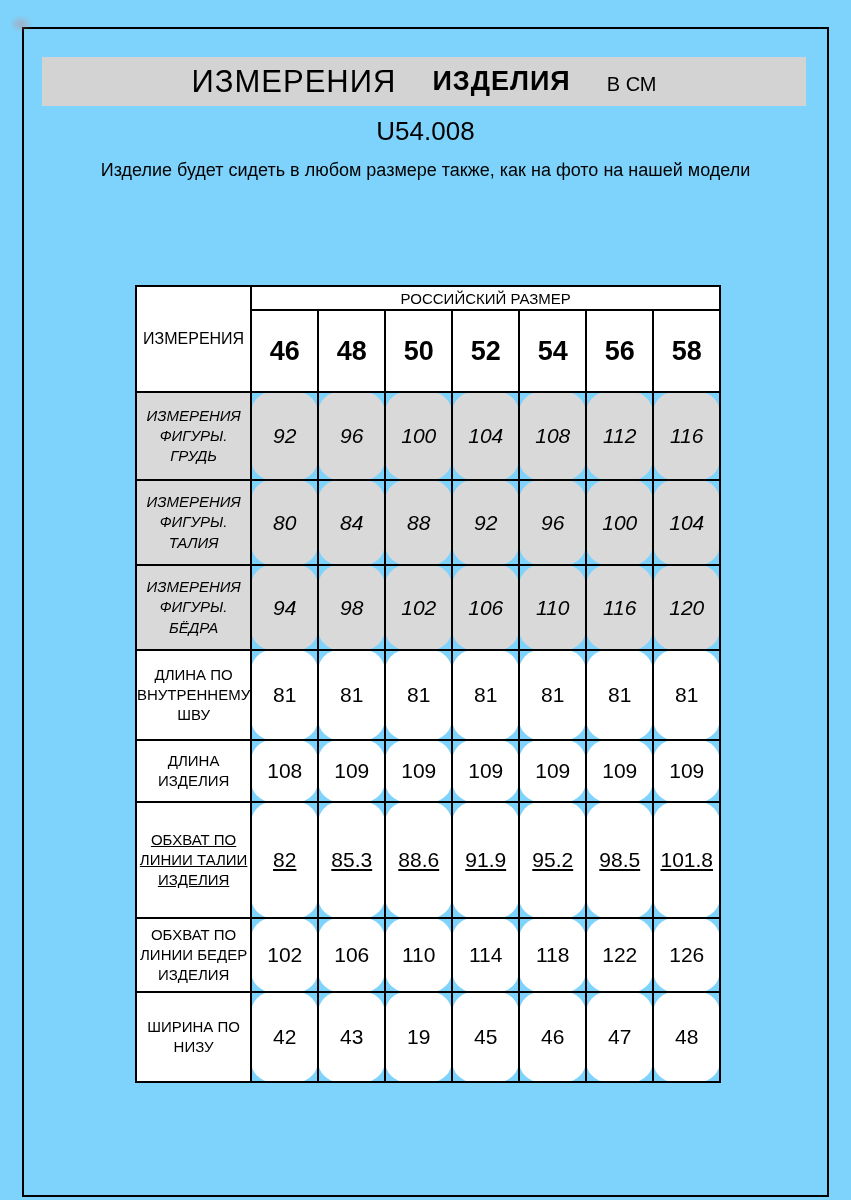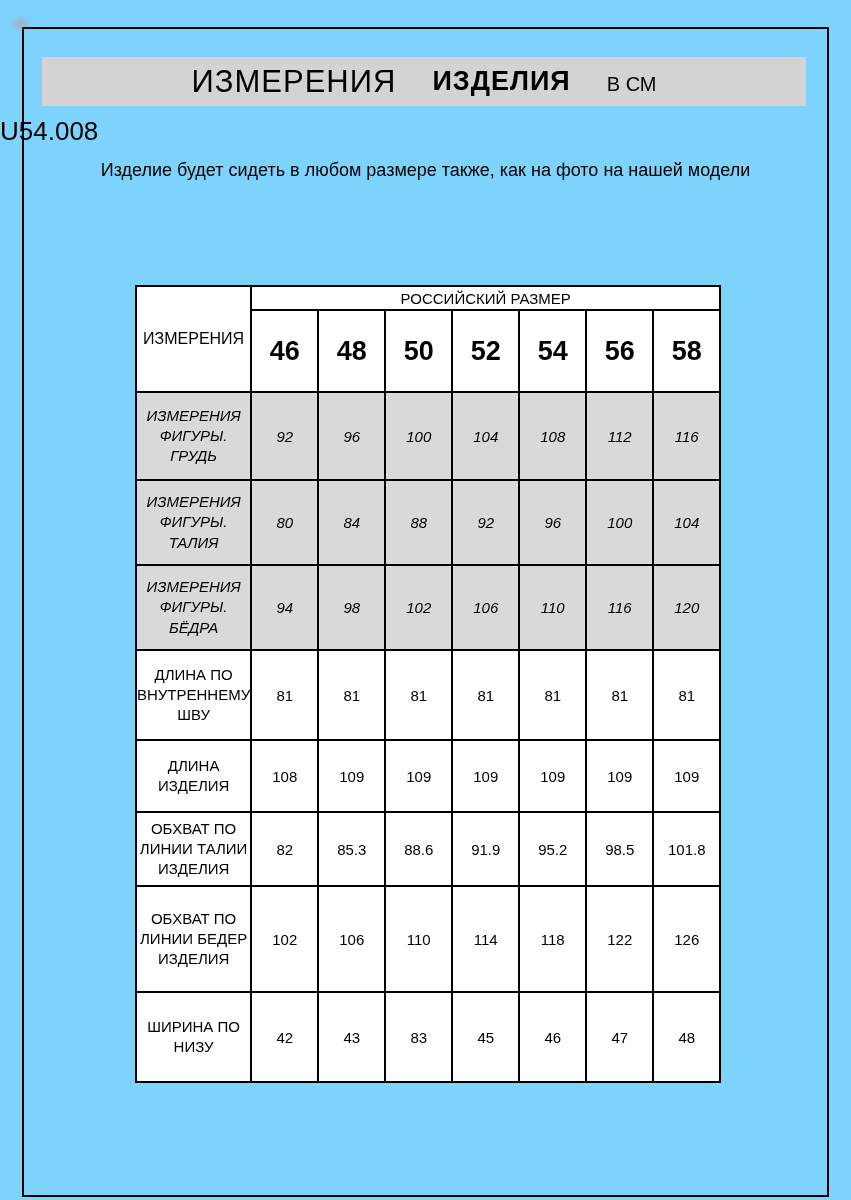--- a/index.html
+++ b/index.html
@@ -12,40 +12,40 @@
   body{font-family:"Liberation Sans",sans-serif;color:var(--text-color);}
   .page{position:relative;width:851px;height:1200px;background:#7dd3fc;overflow:hidden;}
   .frame{position:absolute;left:22px;top:27px;width:803px;height:1166px;border:2px solid var(--border-color);}
   .smudge{position:absolute;left:9px;top:15px;width:24px;height:18px;
     background:radial-gradient(ellipse at center, rgba(214,120,108,0.38), rgba(214,120,108,0) 70%);}
   .title-bar{position:absolute;left:42px;top:57px;width:764px;height:49px;
     background:var(--title-bar-bg);display:flex;align-items:center;justify-content:center;gap:36px;}
   .title-measurements{font-size:31px;letter-spacing:1px;}
   .title-product{font-size:27px;font-weight:bold;letter-spacing:1px;}
   .title-units{font-size:20px;position:relative;top:3px;}
-  .code{position:absolute;top:116px;left:0;width:100%;font-size:26px;}
+  .code{position:absolute;top:116px;left:0;width:100%;text-align:center;font-size:26px;}
   .subtitle{position:absolute;top:157px;left:50%;transform:translateX(-50%);
     width:660px;text-align:center;font-size:18px;line-height:27px;}
   .size-table{position:absolute;left:135px;top:285px;border-collapse:collapse;table-layout:fixed;}
   .size-table td{border:2px solid var(--border-color);text-align:center;vertical-align:middle;padding:0;background:#ffffff;}
   .size-table thead tr:nth-child(1){height:24px;}
   .size-table thead tr:nth-child(2){height:82px;}
   .size-table tbody tr:nth-child(1){height:88px;}
   .size-table tbody tr:nth-child(2){height:85px;}
   .size-table tbody tr:nth-child(3){height:85px;margin-top:11px;}
   .size-table tbody tr:nth-child(4){height:90px;}
-  .size-table tbody tr:nth-child(5){height:72px;}
-  .size-table tbody tr:nth-child(6){height:74px;}
-  .size-table tbody tr:nth-child(7){height:106px;}
+  .size-table tbody tr:nth-child(5){height:62px;}
+  .size-table tbody tr:nth-child(6){height:116px;text-decoration:underline;}
+  .size-table tbody tr:nth-child(7){height:74px;}
   .size-table tbody tr:nth-child(8){height:90px;margin-top:10px;}
   .corner{font-size:16px;}
   .group{font-size:15px;}
   .size-cell{font-size:27px;font-weight:bold;}
   .label-cell{font-size:15px;line-height:1.35;padding:2px 3px;}
-  .value-cell{font-size:15px;}
+  .value-cell{font-size:21px;border-radius:21px;}
   .shaded td{background:var(--shaded-bg);font-style:italic;}
   .note{position:absolute;top:1094px;left:0;width:100%;text-align:center;font-weight:bold;font-size:17.5px;letter-spacing:0.2px;}
 </style>
 </head>
 <body>
 
 <div class="page">
   <div class="frame"></div>
   <div class="smudge"></div>
 
@@ -153,21 +153,21 @@
           <td class="value-cell">110</td>
           <td class="value-cell">114</td>
           <td class="value-cell">118</td>
           <td class="value-cell">122</td>
           <td class="value-cell">126</td>
         </tr>
         <tr>
           <td class="label-cell">ШИРИНА ПО НИЗУ</td>
           <td class="value-cell">42</td>
           <td class="value-cell">43</td>
-          <td class="value-cell">83</td>
+          <td class="value-cell">19</td>
           <td class="value-cell">45</td>
           <td class="value-cell">46</td>
           <td class="value-cell">47</td>
           <td class="value-cell">48</td>
         </tr>
       </tbody>
   </table>
 
 </div>
 

